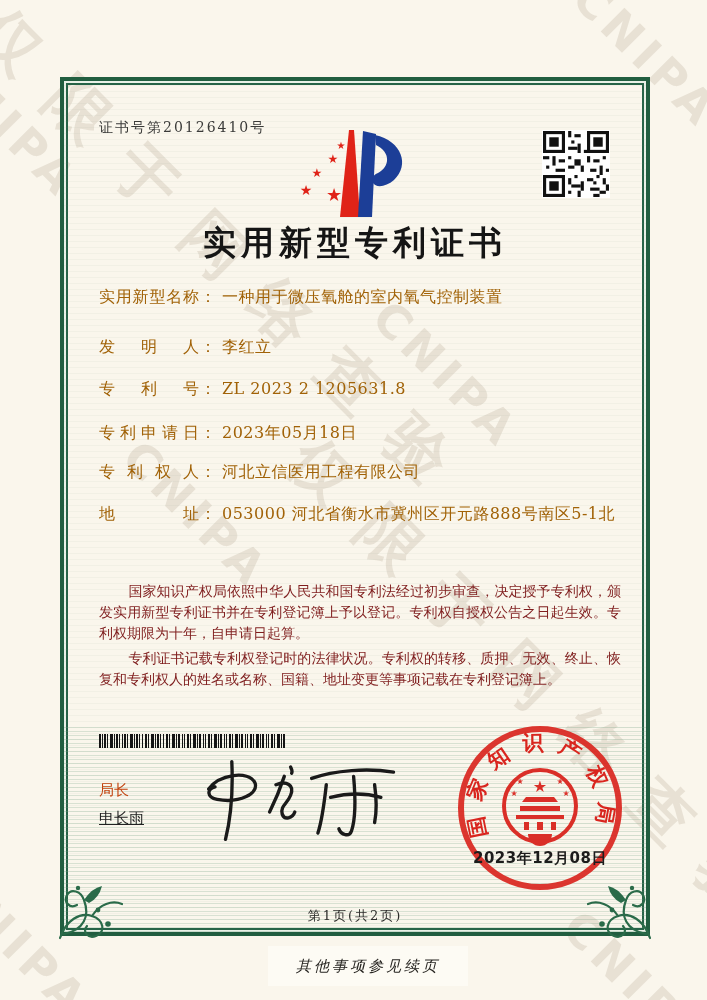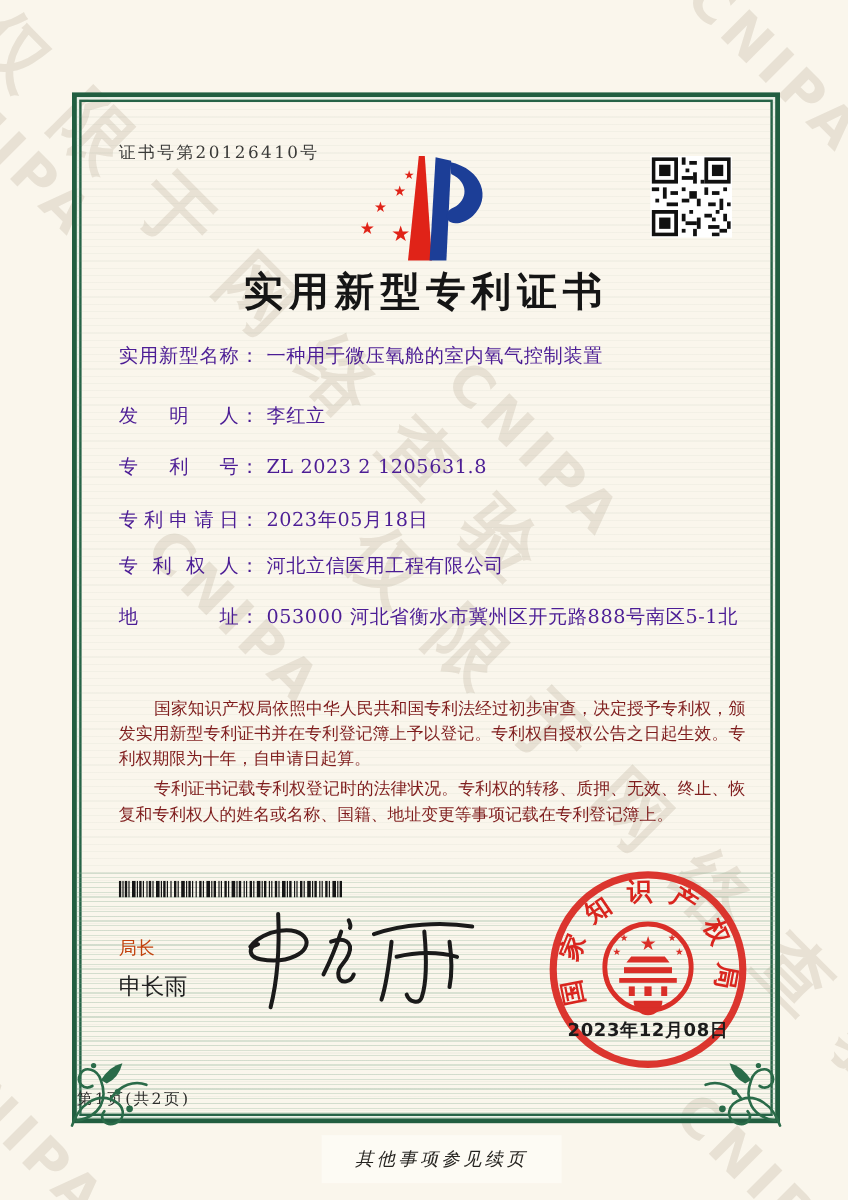--- a/index.html
+++ b/index.html
@@ -23,38 +23,38 @@
   .orn-bl{left:-10px;bottom:-14px;}
   .orn-br{right:-10px;bottom:-14px;transform:scaleX(-1);}
 
   
   .cert-no{position:absolute;left:35px;top:38px;font-size:14px;letter-spacing:2px;color:#3a3a38;}
   .logo{position:absolute;left:228px;top:44px;width:124px;height:94px;}
   .qr{position:absolute;left:478px;top:49px;width:66px;height:66px;background:#fff;padding:1px;}
   .title{position:absolute;left:0;right:0;top:140px;text-align:center;font-size:33px;font-weight:bold;letter-spacing:5px;color:#151515;}
 
   
-  .field-row{position:absolute;left:35px;font-size:16px;color:#4c1d95;white-space:nowrap;}
+  .field-row{position:absolute;left:35px;font-size:16px;color:#a16207;white-space:nowrap;}
   .flabel{display:inline-block;width:100px;text-align:justify;text-align-last:justify;}
   .colon{display:inline-block;margin:0 6px 0 1px;}
   .fvalue{letter-spacing:0.5px;}
   .pair2{position:absolute;left:310px;top:0;white-space:nowrap;}
   .pair2 .flabel{width:92px;}
 
   
   .legal{position:absolute;left:35px;top:500px;width:522px;font-size:14px;line-height:21px;color:#7f1d1d;text-align:justify;}
   .legal p{margin:0 0 4px 0;text-indent:2.1em;}
 
   
   .barcode{position:absolute;left:35px;top:653px;width:186px;height:14px;}
   .sig-title{position:absolute;left:35px;top:700px;font-size:15px;color:#c2410c;font-family:"DejaVu Sans", sans-serif;}
-  .sig-name{position:absolute;left:35px;top:728px;font-size:19px;color:#222;font-family:"DejaVu Sans", sans-serif;}
+  .sig-name{position:absolute;left:35px;top:728px;font-size:15px;color:#222;font-family:"DejaVu Sans", sans-serif;text-decoration:underline;}
   .signature{position:absolute;left:130px;top:672px;width:210px;height:95px;}
   .seal{position:absolute;left:390px;top:641px;width:172px;height:172px;z-index:4;}
-  .page-info{position:absolute;left:0;right:0;top:826px;font-size:13px;letter-spacing:2px;color:#2c2c2a;}
+  .page-info{position:absolute;left:0;right:0;top:826px;text-align:center;font-size:13px;letter-spacing:2px;color:#2c2c2a;}
 
   .footer-note{position:absolute;left:268px;top:946px;width:200px;height:40px;line-height:40px;text-align:center;background:#fdfbf4;font-size:15px;font-style:italic;letter-spacing:3px;color:#262420;z-index:2;}
 
   svg text{font-family:"DejaVu Sans", sans-serif;}
   .seal-ring-text{font-size:21px;font-weight:bold;letter-spacing:13px;fill:#d9251e;font-family:"DejaVu Serif", serif;}
   .seal-date{font-size:15px;font-weight:bold;fill:#1c1c1c;font-family:"DejaVu Sans", sans-serif;letter-spacing:0.5px;}
 </style>
 </head>
 <body>
 

